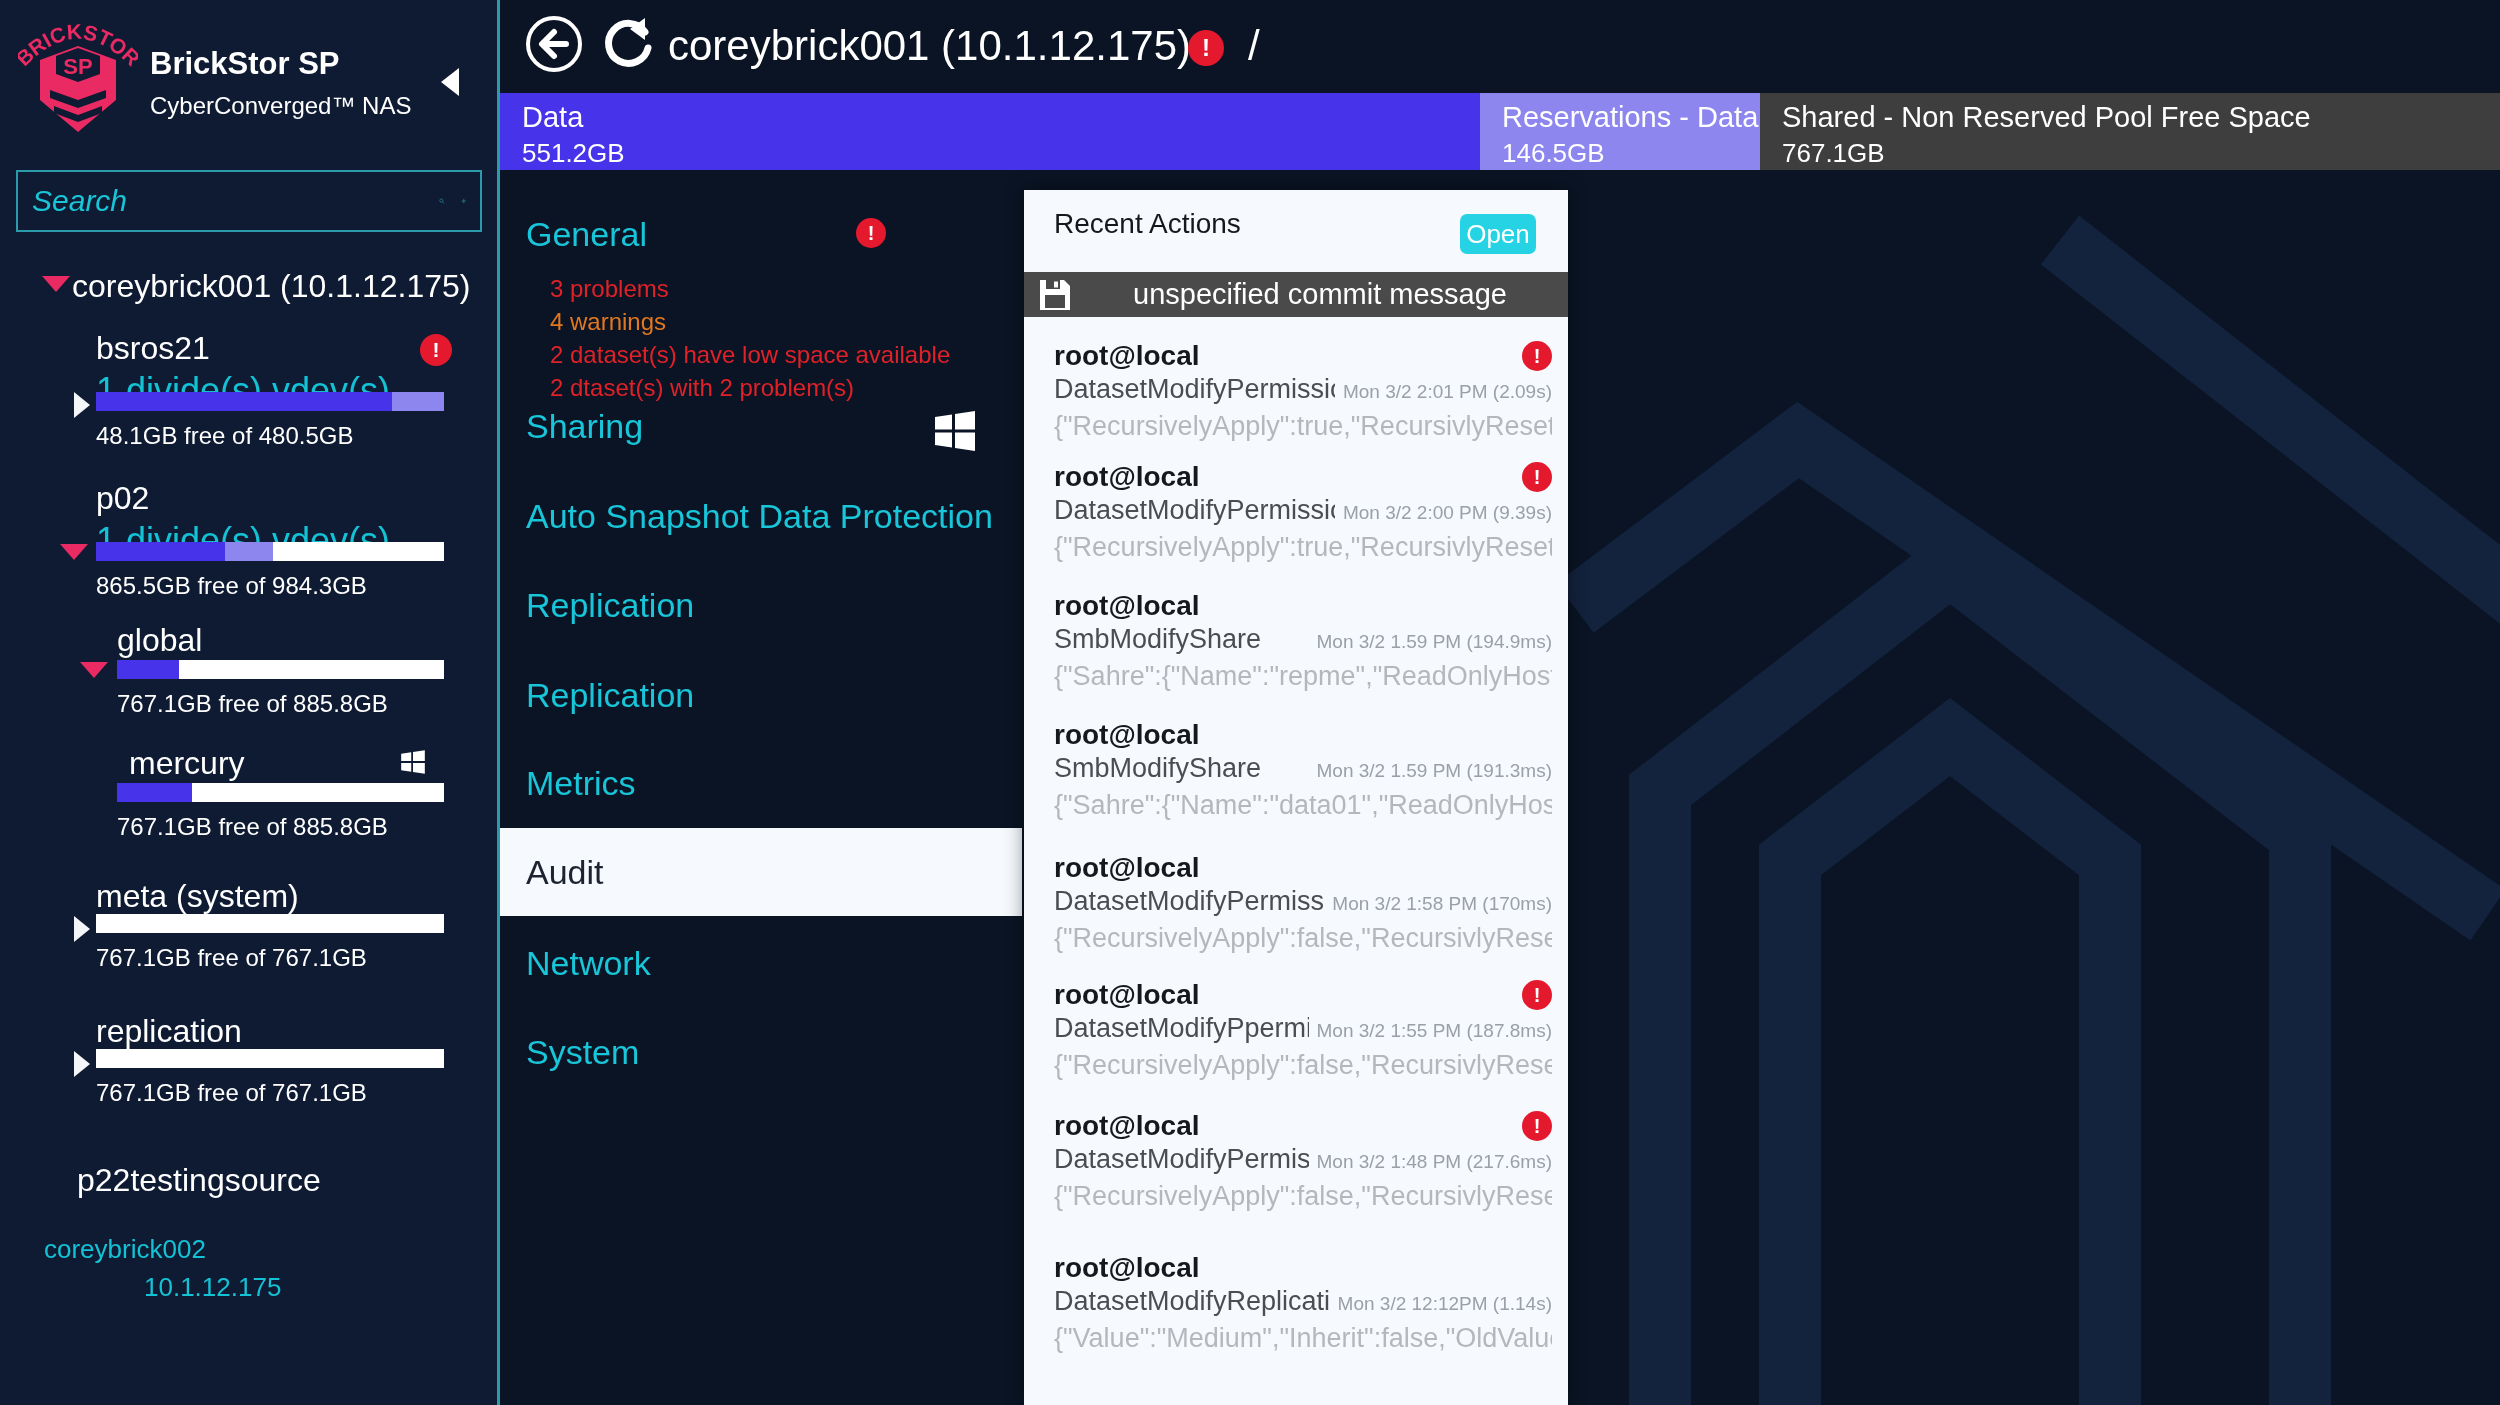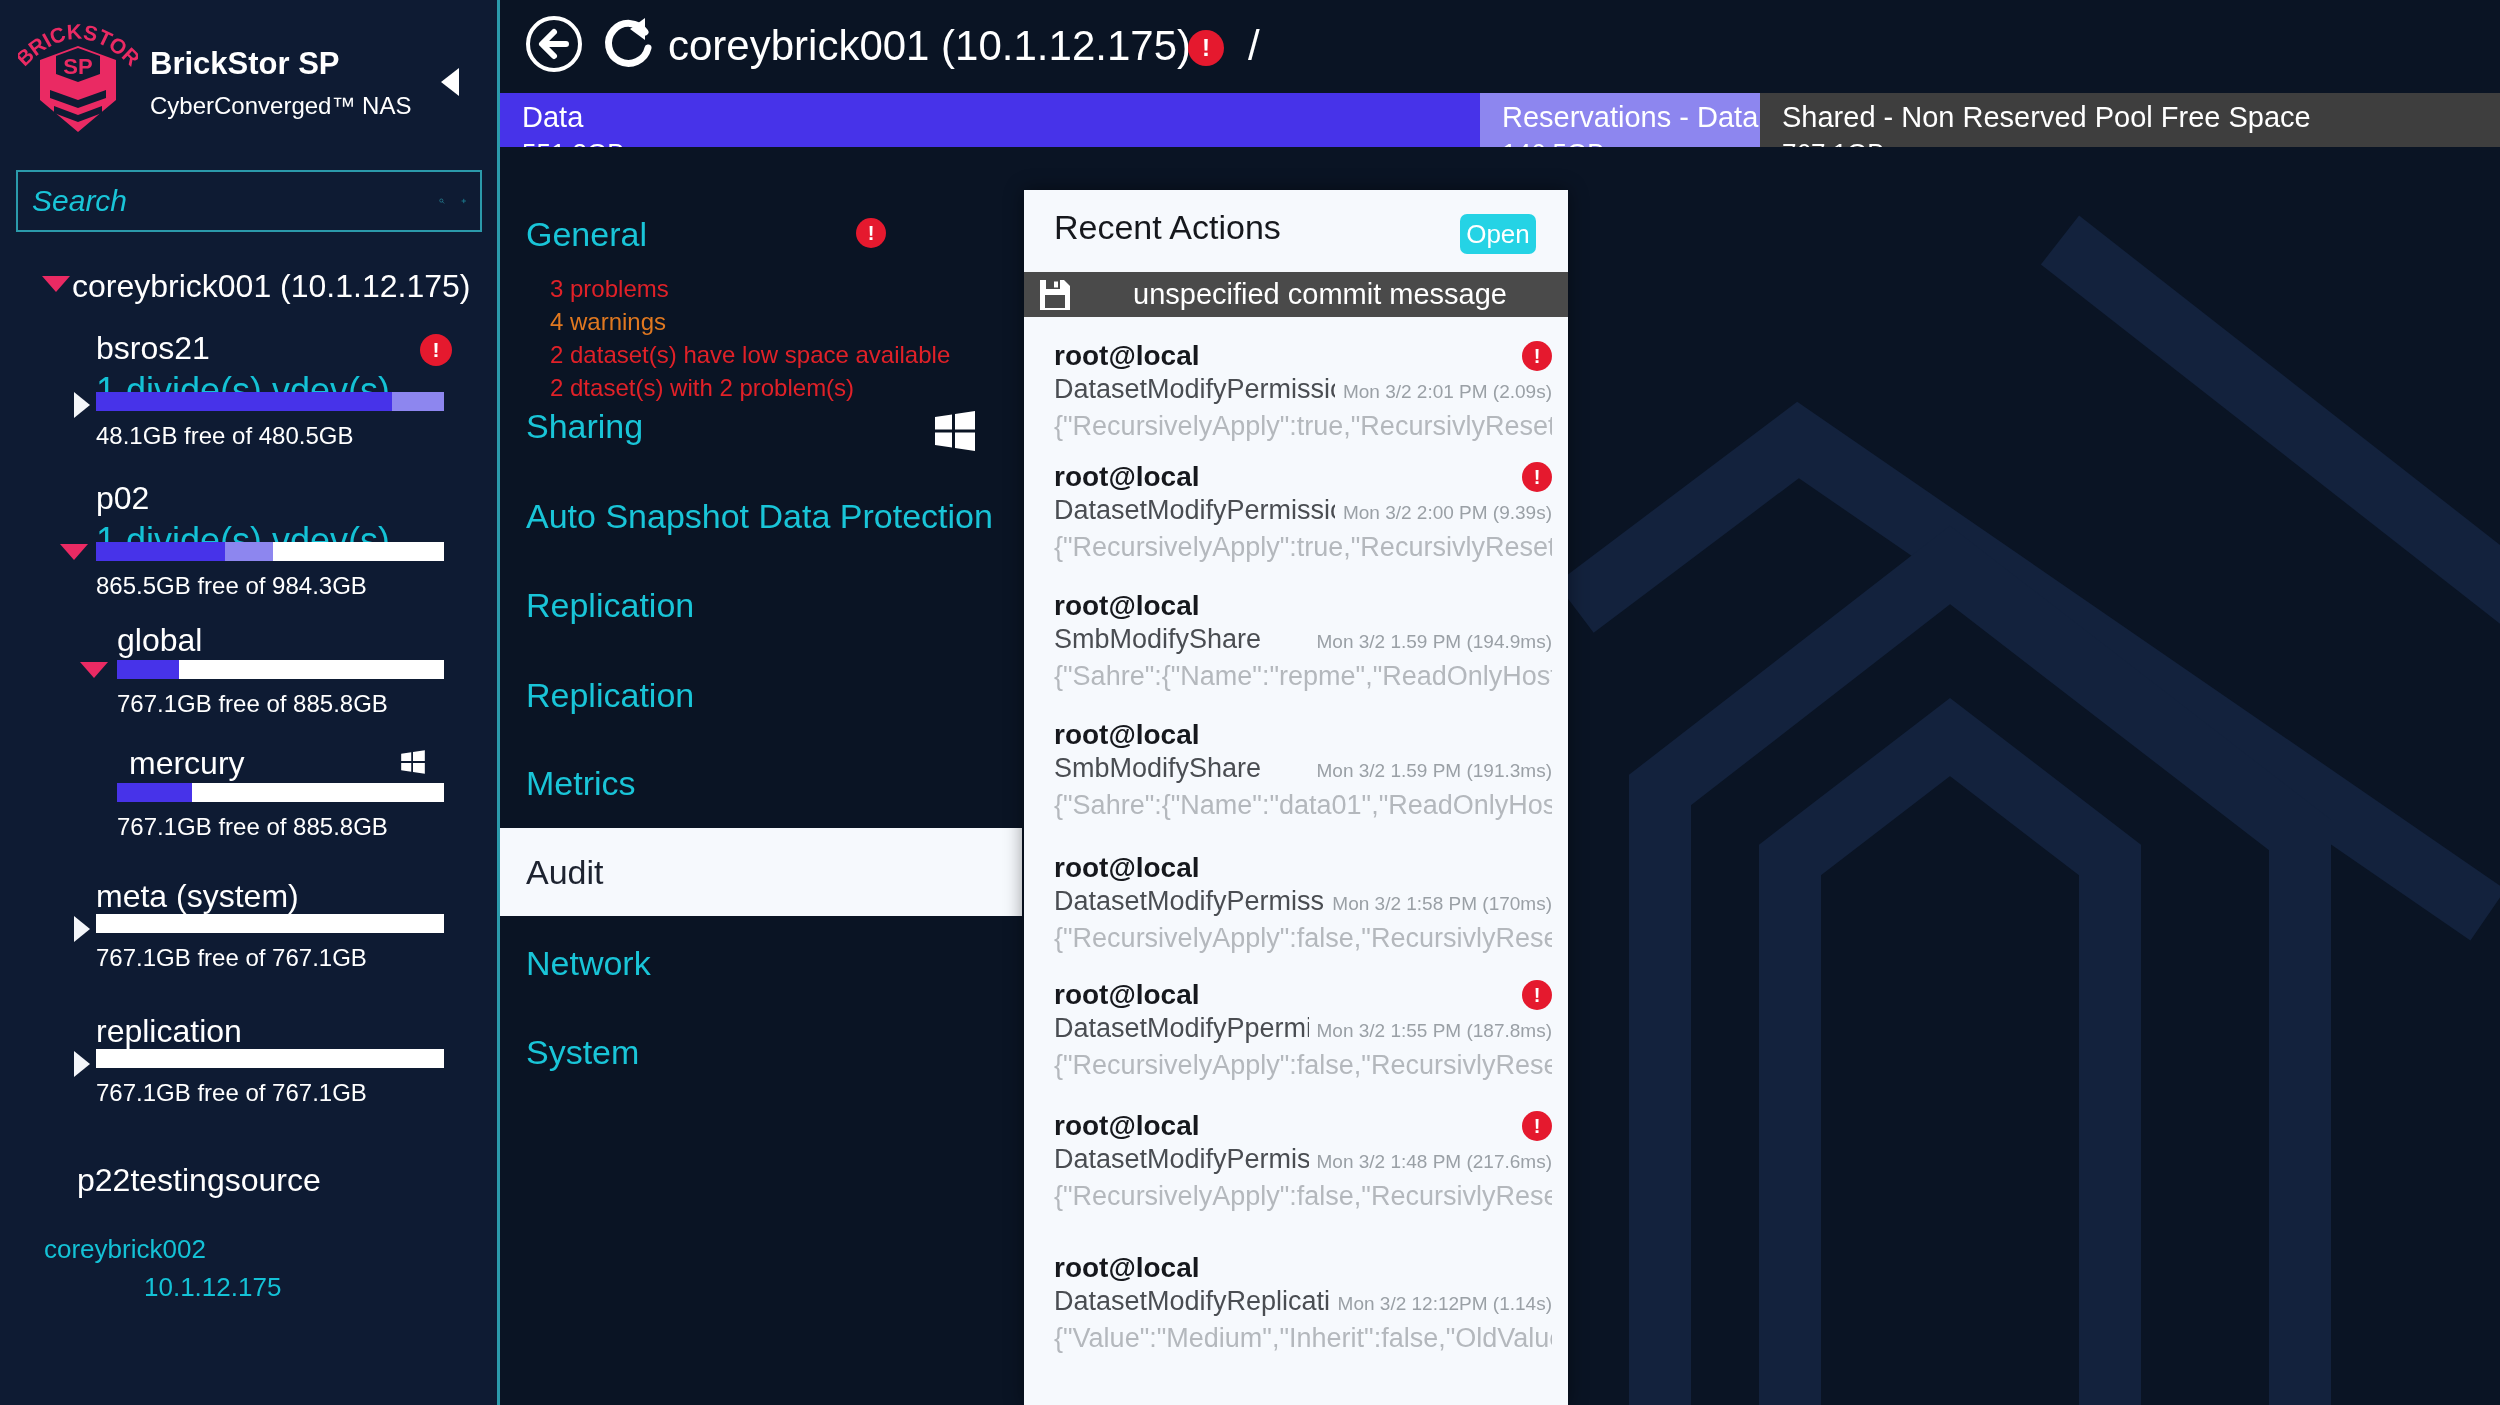--- a/index.html
+++ b/index.html
@@ -35,39 +35,39 @@
   
   .main { position:absolute; left:500px; top:0; width:2000px; height:1405px; background:#0a1424; }
   .watermark { position:absolute; left:0; top:0; width:2000px; height:1405px; z-index:0; }
   .tophdr { position:absolute; left:0; top:0; width:2000px; height:93px; z-index:3; }
   .hdr-title { position:absolute; left:168px; top:22px; color:#ffffff; font-size:42px; }
   .hdr-slash { position:absolute; left:748px; top:22px; color:#ffffff; font-size:42px; }
   .hdr-badge { position:absolute; left:688px; top:30px; width:36px; height:36px; font-size:24px; }
   .icon-btn { position:absolute; cursor:pointer; }
 
   
-  .usagebar { position:absolute; left:0; top:93px; width:2000px; height:54px; display:flex; z-index:3; }
+  .usagebar { position:absolute; left:0; top:93px; width:2000px; height:77px; display:flex; z-index:3; }
   .useg { height:100%; padding:8px 0 0 22px; overflow:hidden; white-space:nowrap; }
   .useg .ul1 { color:#fff; font-size:29px; }
   .useg .ul2 { color:#fff; font-size:26px; margin-top:4px; }
 
   
   .nav { position:absolute; left:0; top:170px; width:522px; height:1235px; z-index:2; }
   .nav-item { position:absolute; left:26px; color:#19c5d8; font-size:34px; cursor:pointer; }
   .nav-item.active-row { left:0; width:522px; background:#f6f9fd; color:#1d2330; padding-left:26px; display:flex; align-items:center; }
   .nav-badge { position:absolute; left:330px; top:3px; width:30px; height:30px; font-size:20px; }
   .problems { position:absolute; left:50px; font-size:24px; line-height:33px; }
   .problems .red { color:#e02128; }
   .problems .orange { color:#e07820; }
   .win-icon-nav { position:absolute; left:407px; top:2px; }
 
   
   .panel { position:absolute; left:524px; top:190px; width:544px; height:1215px; background:#f6f9fd; z-index:4; box-shadow:0 0 18px rgba(0,0,0,0.45); }
   .panel-hdr { position:absolute; left:0; top:0; width:544px; height:82px; background:#f6f9fd; }
-  .panel-title { position:absolute; left:30px; top:18px; color:#16181d; font-size:34px; }
+  .panel-title { position:absolute; left:30px; top:18px; color:#16181d; font-size:28px; }
   .open-btn { position:absolute; left:436px; top:24px; width:76px; height:40px; background:#25d3e5; border-radius:7px; color:#ffffff; font-size:26px; display:flex; align-items:center; justify-content:center; cursor:pointer; }
   .commit-bar { position:absolute; left:0; top:82px; width:544px; height:45px; background:#4a4a4a; display:flex; align-items:center; }
   .commit-text { flex:1; text-align:center; color:#ffffff; font-size:29px; }
   .floppy { margin-left:14px; }
   .action-row { position:absolute; left:0; width:544px; padding:0 16px 0 30px; }
   .ar-user { color:#16181d; font-size:28px; font-weight:bold; line-height:33px; }
   .ar-line2 { display:flex; align-items:baseline; line-height:34px; }
   .ar-action { color:#4a4d52; font-size:27px; flex:1; white-space:nowrap; overflow:hidden; }
   .ar-time { color:#9aa0a6; font-size:19px; margin-left:8px; white-space:nowrap; }
   .ar-json { color:#b4b8bd; font-size:27px; line-height:34px; white-space:nowrap; overflow:hidden; }

